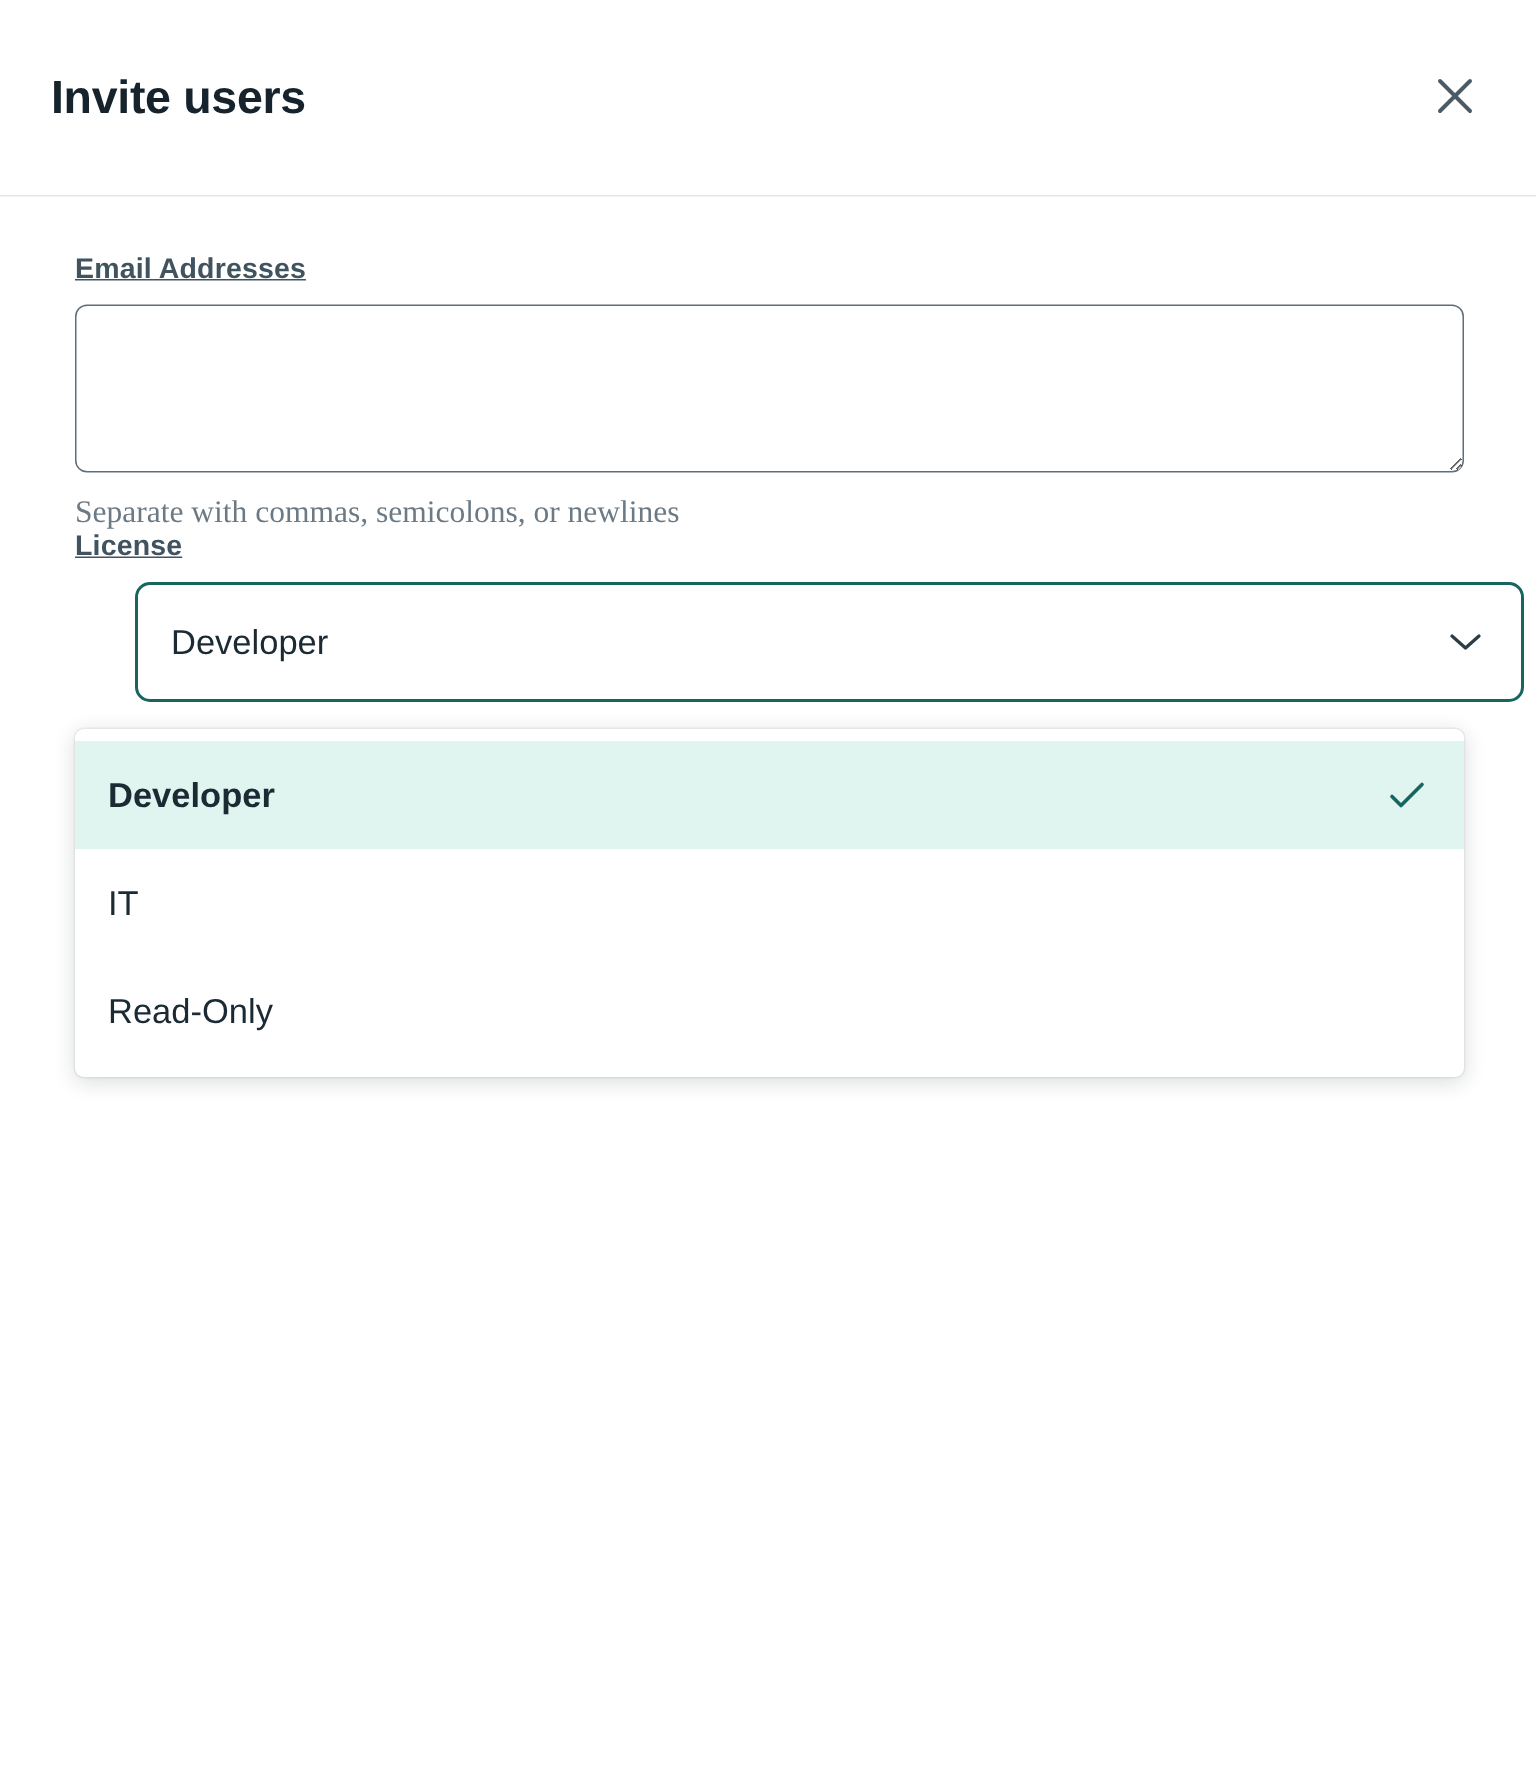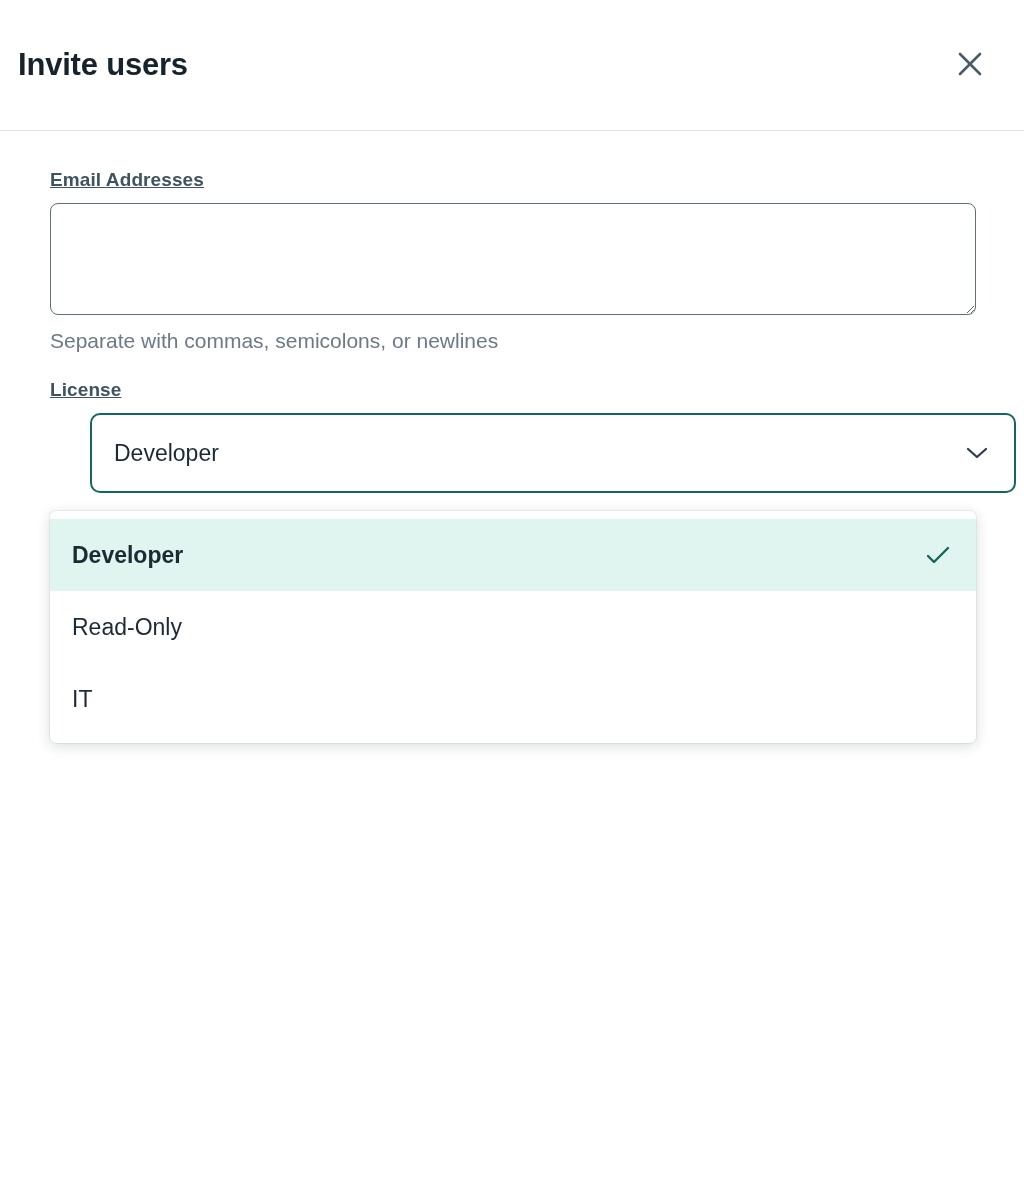--- a/index.html
+++ b/index.html
@@ -21,21 +21,21 @@
     overflow: hidden;
   }
 
   
   .modal-header {
     position: relative;
     height: 131px;
     border-bottom: 1px solid #e2e6e9;
     display: flex;
     align-items: center;
-    padding: 0 18px;
+    padding: 0 34px;
   }
   .modal-title {
     font-size: 31px;
     font-weight: bold;
     color: #16232c;
     letter-spacing: -0.2px;
   }
   .close-button {
     position: absolute;
     right: 32px;
@@ -79,21 +79,21 @@
     resize: vertical;
     outline: none;
     background: #ffffff;
     display: block;
   }
 
   .helper-text {
     font-size: 21px;
     color: #6b7a85;
     margin-top: 14px;
-    margin-bottom: 26px;
+    font-family: Liberation Serif, serif;
   }
 
   
   .select-wrap { position: relative; width: 926px; padding-left: 40px; }
 
   .select-control {
     width: 926px;
     height: 80px;
     border: 2px solid #17655e;
     border-radius: 10px;
@@ -229,24 +229,24 @@
       <div class="select-menu">
         <div class="select-option selected">
           <span>Developer</span>
           <span class="option-check">
             <svg width="24" height="20" viewBox="0 0 24 20" aria-hidden="true">
               <polyline points="2,11 8,17 22,3" fill="none" stroke="#17655e" stroke-width="2.4" stroke-linecap="round" stroke-linejoin="round"></polyline>
             </svg>
           </span>
         </div>
         <div class="select-option">
-          <span>Read-Only</span>
+          <span>IT</span>
         </div>
         <div class="select-option">
-          <span>IT</span>
+          <span>Read-Only</span>
         </div>
       </div>
     </div>
 
     <div class="groups-section">
       <div class="group-row">
         <span class="group-checkbox"></span>
         <span class="group-label">Owner</span>
       </div>
       <div class="group-row">

